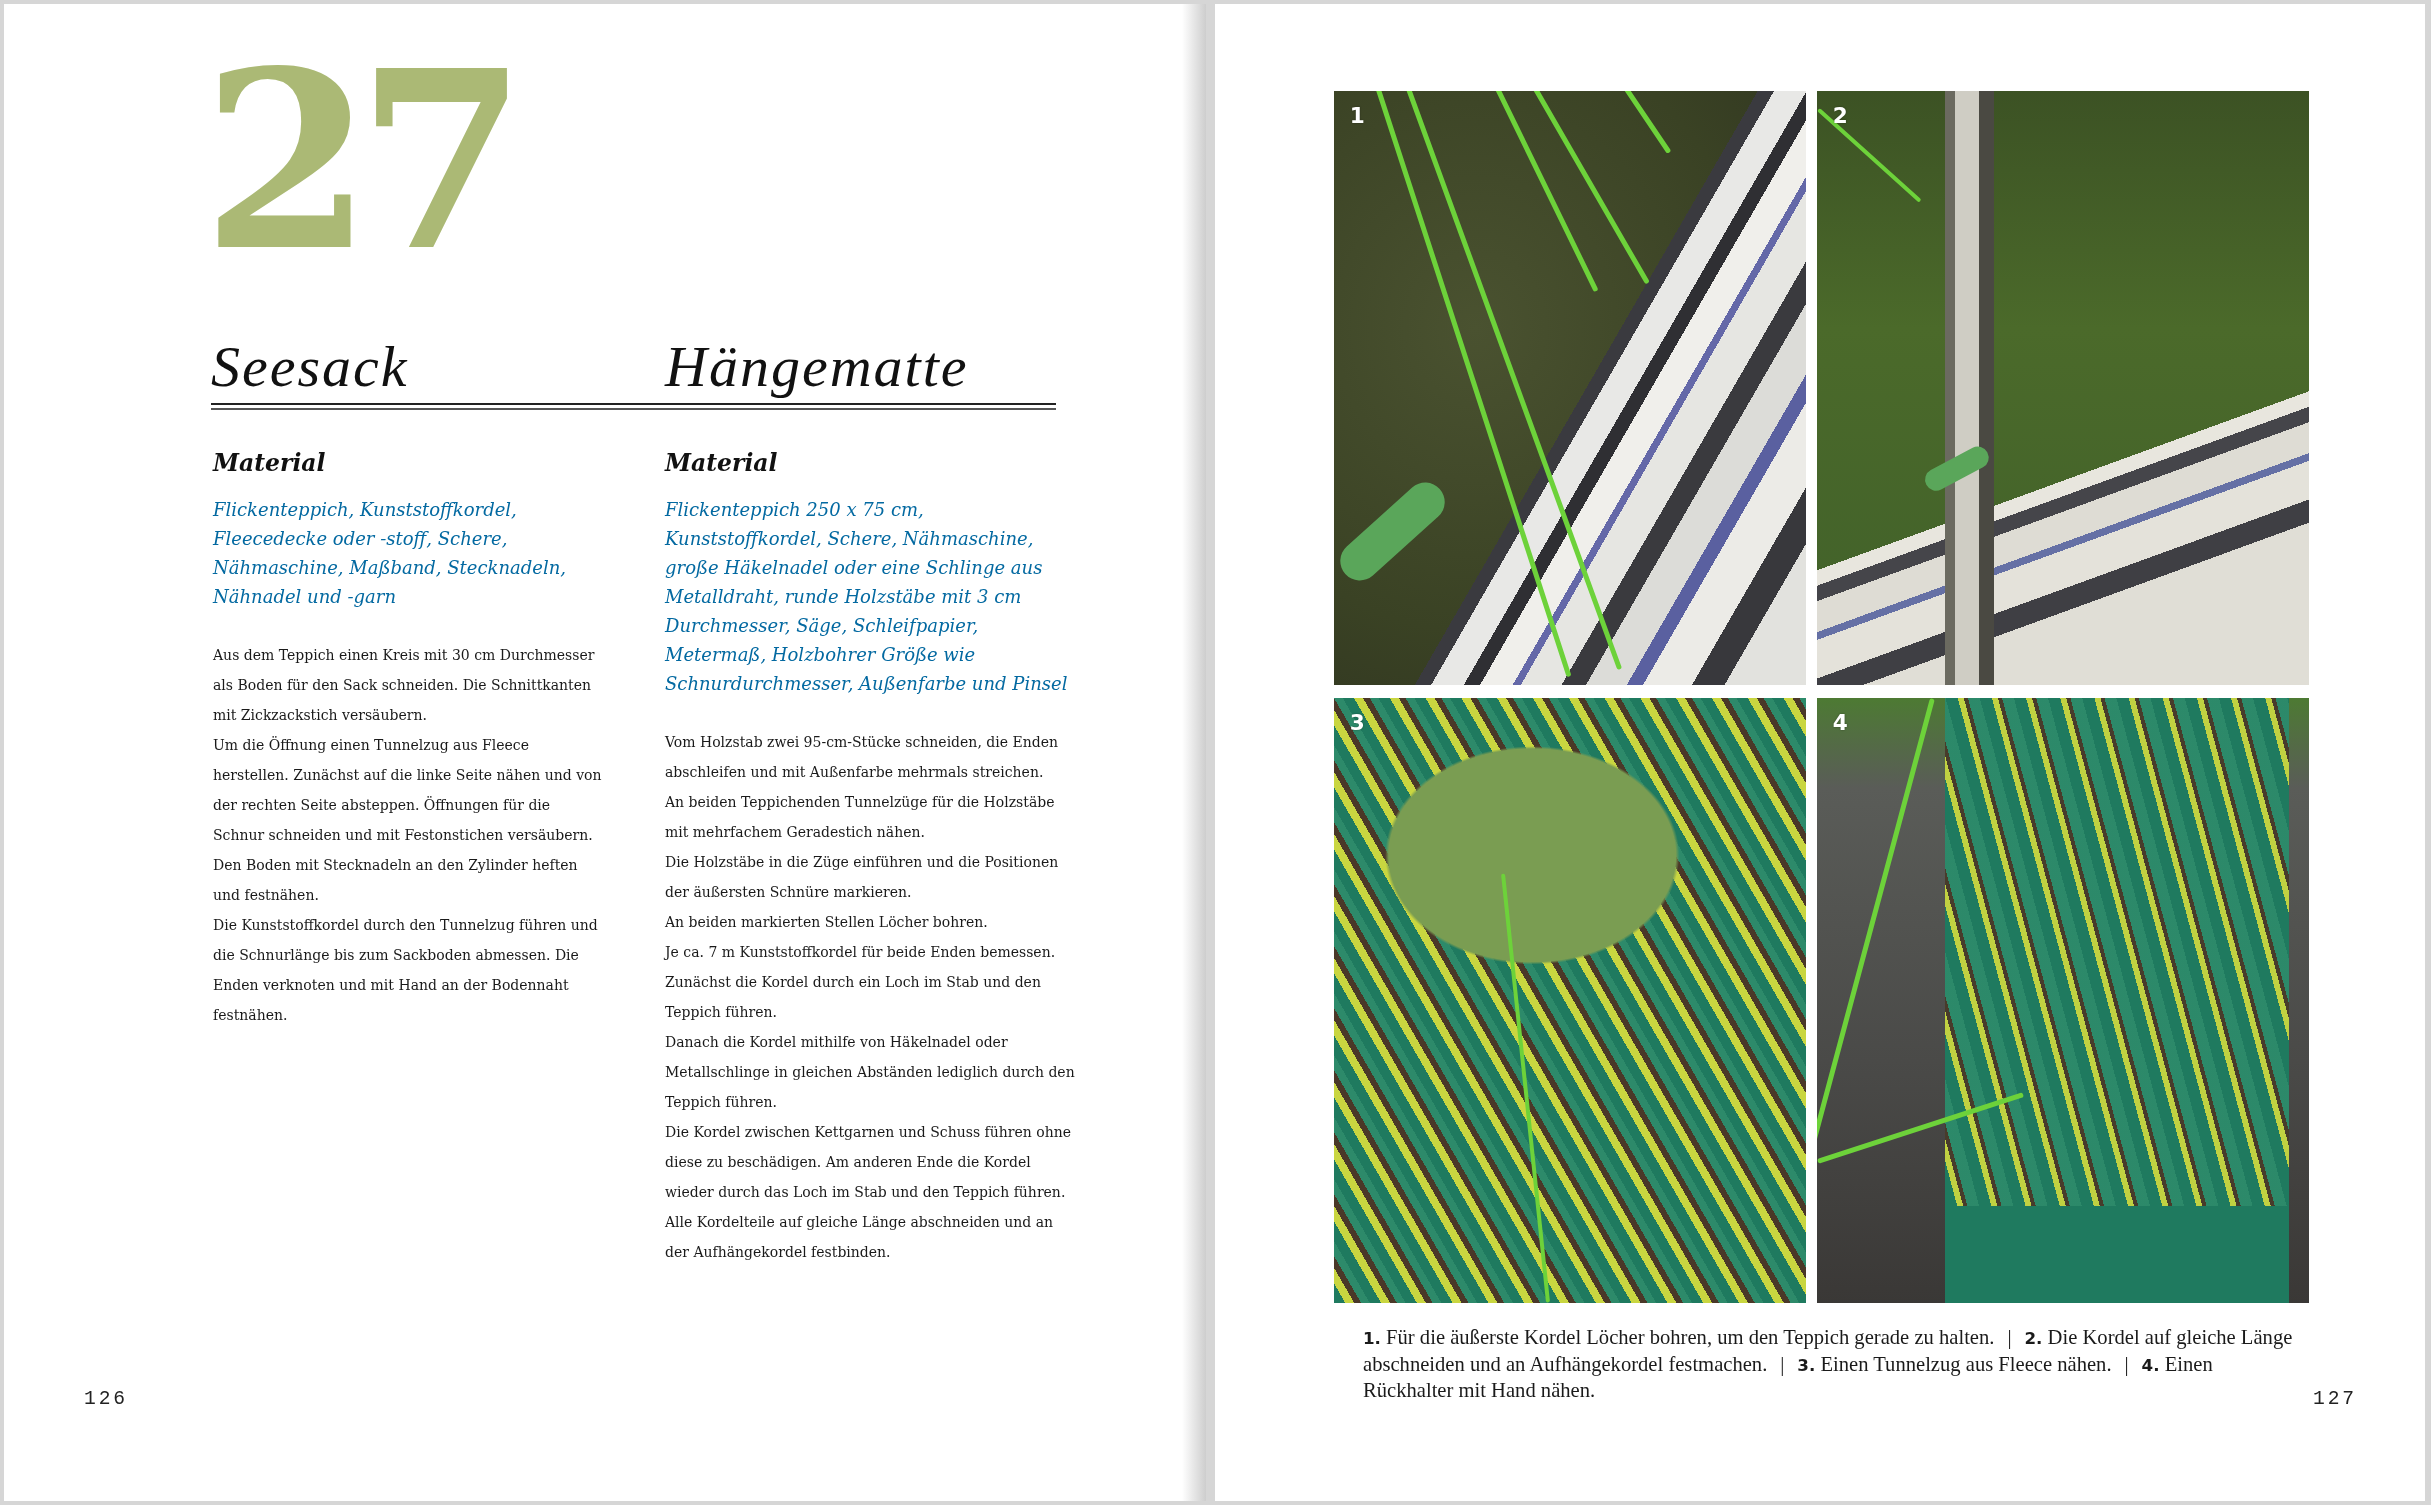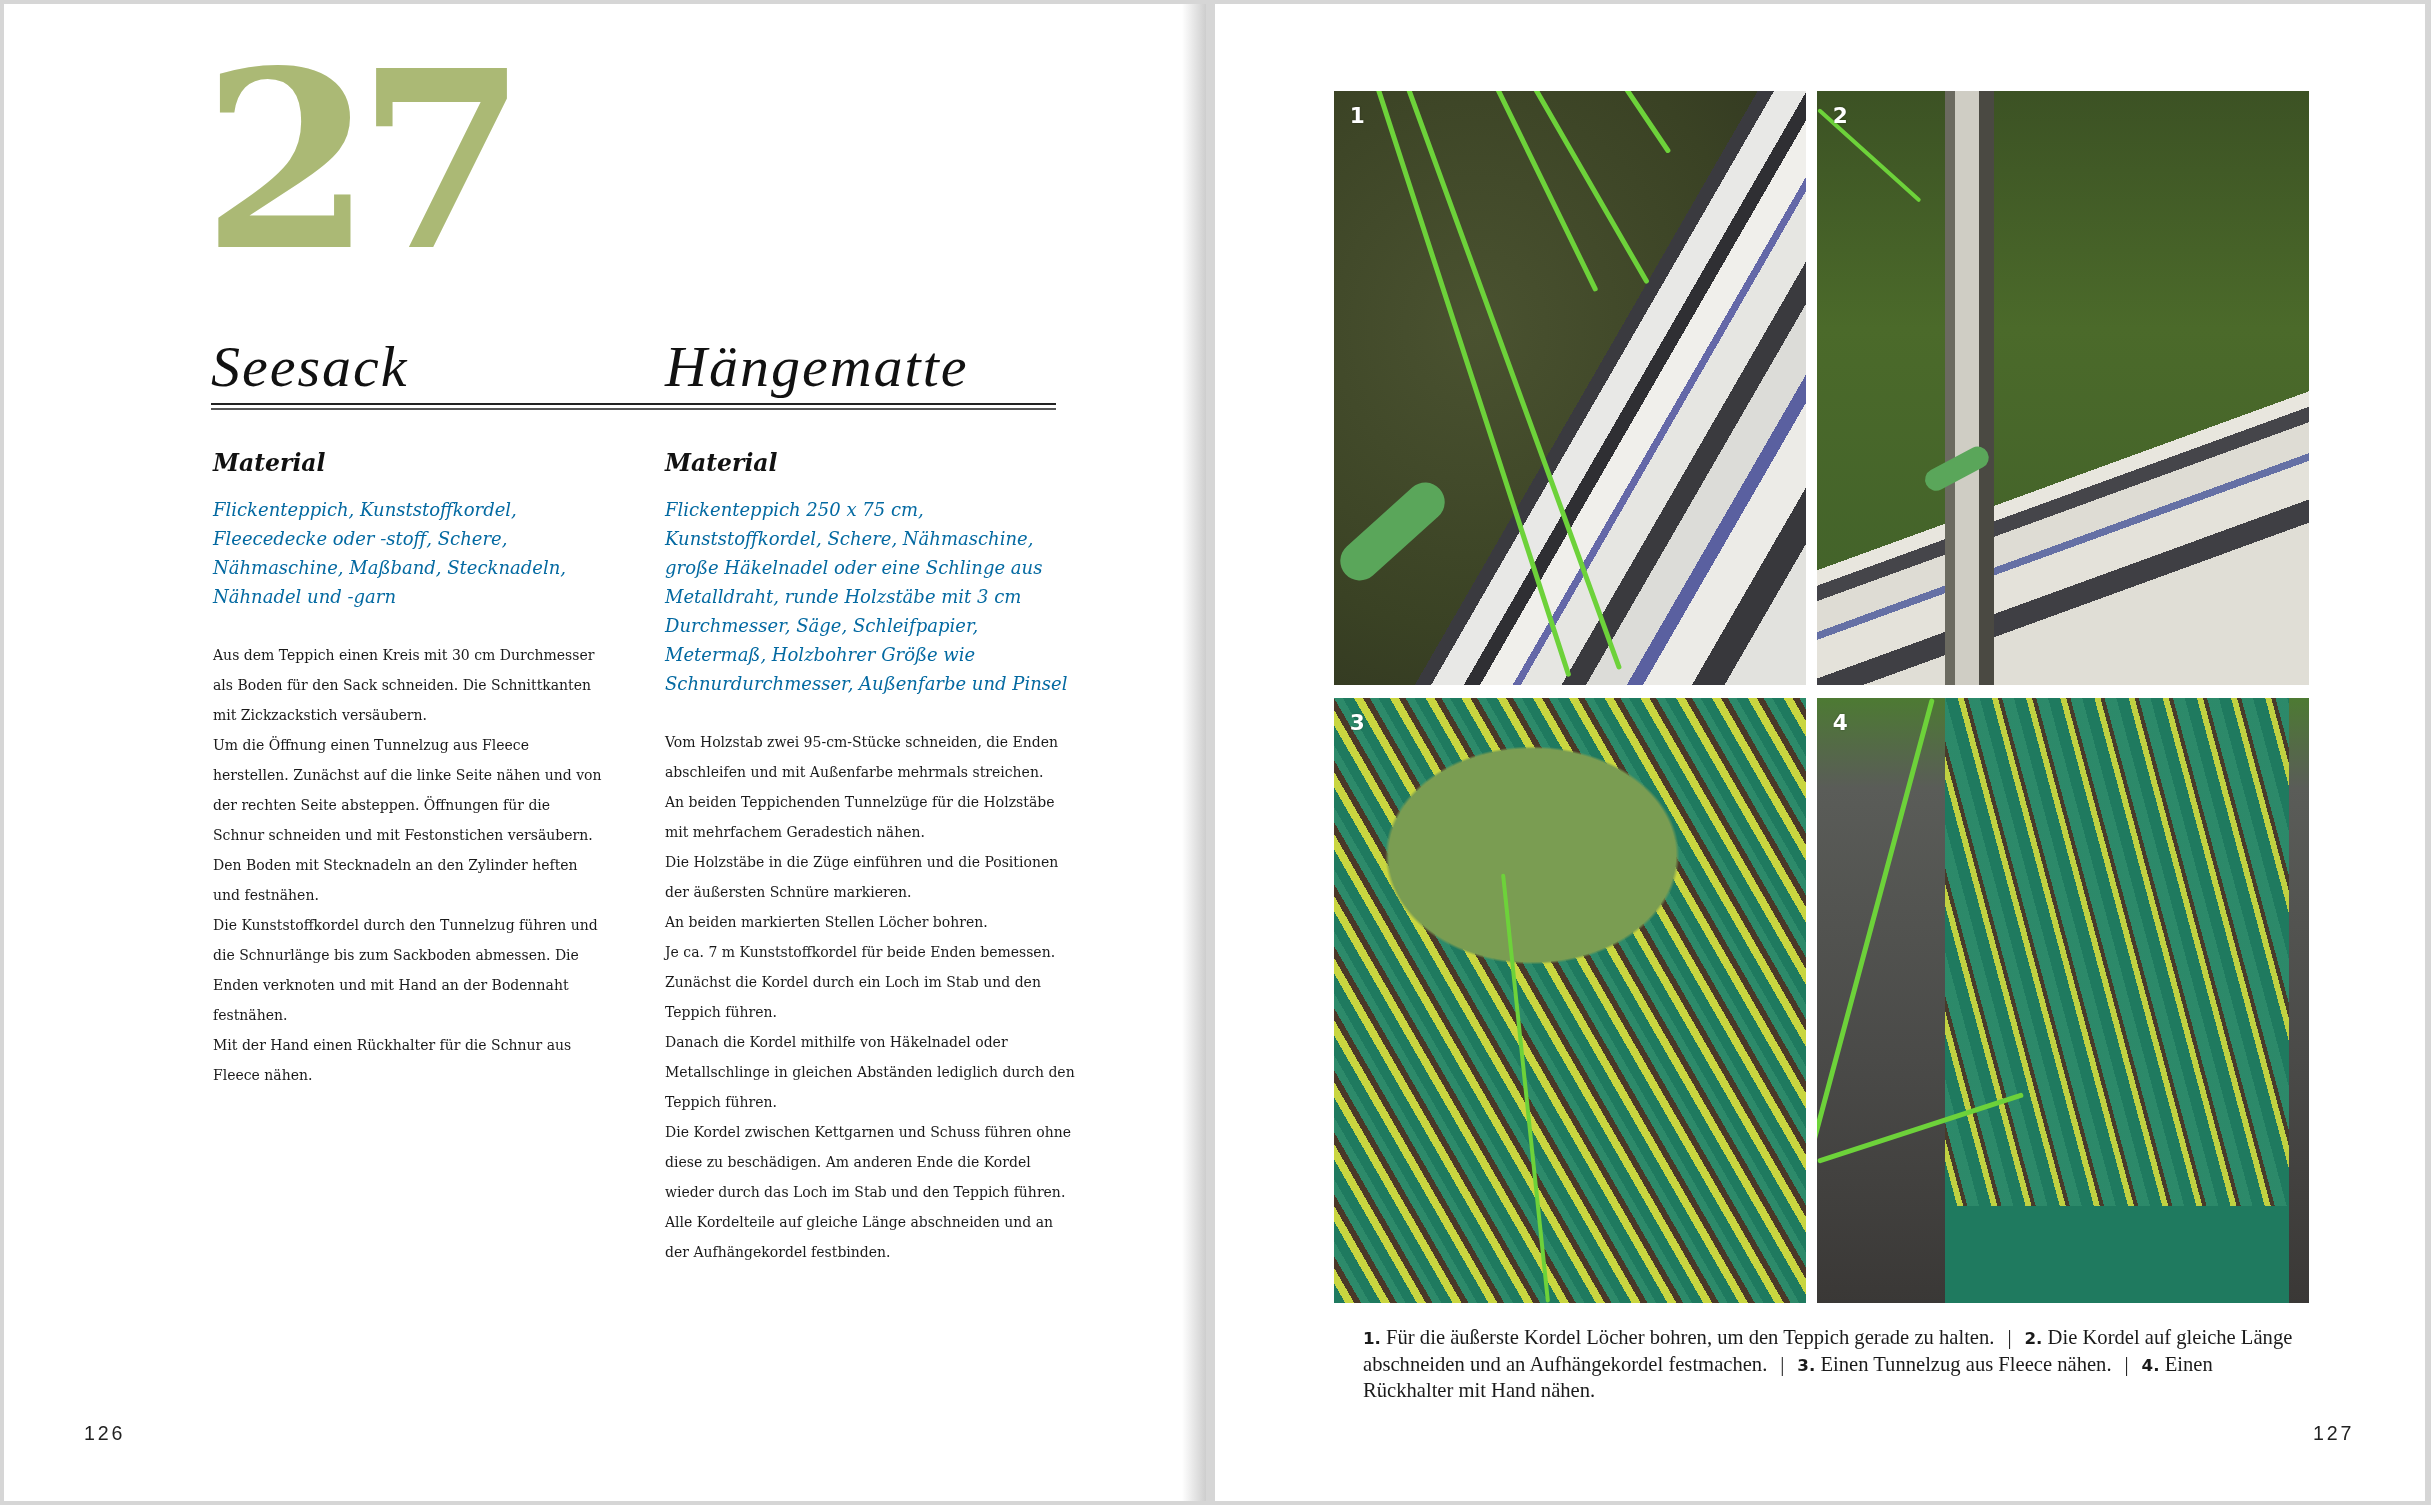--- a/index.html
+++ b/index.html
@@ -53,22 +53,22 @@
   .materials {
     font-family: "DejaVu Serif", serif; font-style: italic;
     font-size: 18px; line-height: 29px; margin: 0 0 29px 0; color: #0369a1;
   }
   .instructions p {
     font-family: "DejaVu Serif", serif;
     font-size: 14px; line-height: 30px; margin: 0; color: #1a1a1a;
   }
 
   .page-number {
-    position: absolute; top: 1422px;
-    font-family: Liberation Sans, sans-serif; font-size: 19.6px; letter-spacing: 2.9px; color: #222;
+    position: absolute; top: 1388px;
+    font-family: Liberation Mono, monospace; font-size: 19.6px; letter-spacing: 2.9px; color: #222;
   }
   .pn-left { left: 84px; }
   .pn-right { left: 2313px; }
 
   .photo-grid { position: absolute; left: 1334px; top: 91px; width: 975px; height: 1211px; }
   .photo {
     position: absolute; overflow: hidden;
   }
   .photo .label {
     position: absolute; left: 15.7px; top: 11.8px;
@@ -128,21 +128,20 @@
 <div class="double-rule"></div>
 
 <div class="column col-left">
   <h3 class="section-heading">Material</h3>
   <p class="materials">Flickenteppich, Kunststoffkordel, Fleecedecke oder -stoff, Schere, Nähmaschine, Maßband, Stecknadeln, Nähnadel und -garn</p>
   <div class="instructions">
     <p>Aus dem Teppich einen Kreis mit 30 cm Durchmesser als Boden für den Sack schneiden. Die Schnittkanten mit Zickzackstich versäubern.</p>
     <p>Um die Öffnung einen Tunnelzug aus Fleece herstellen. Zunächst auf die linke Seite nähen und von der rechten Seite absteppen. Öffnungen für die Schnur schneiden und mit Festonstichen versäubern.</p>
     <p>Den Boden mit Stecknadeln an den Zylinder heften und festnähen.</p>
     <p>Die Kunststoffkordel durch den Tunnelzug führen und die Schnurlänge bis zum Sackboden abmessen. Die Enden verknoten und mit Hand an der Bodennaht festnähen.</p>
-    <p>Mit der Hand einen Rückhalter für die Schnur aus Fleece nähen.</p>
   </div>
 </div>
 
 <div class="column col-right">
   <h3 class="section-heading">Material</h3>
   <p class="materials">Flickenteppich 250 x 75 cm, Kunststoffkordel, Schere, Nähmaschine, große Häkelnadel oder eine Schlinge aus Metalldraht, runde Holzstäbe mit 3 cm Durchmesser, Säge, Schleifpapier, Metermaß, Holzbohrer Größe wie Schnurdurchmesser, Außenfarbe und Pinsel</p>
   <div class="instructions">
     <p>Vom Holzstab zwei 95-cm-Stücke schneiden, die Enden abschleifen und mit Außenfarbe mehrmals streichen.</p>
     <p>An beiden Teppichenden Tunnelzüge für die Holzstäbe mit mehrfachem Geradestich nähen.</p>
     <p>Die Holzstäbe in die Züge einführen und die Positionen der äußersten Schnüre markieren.</p>

